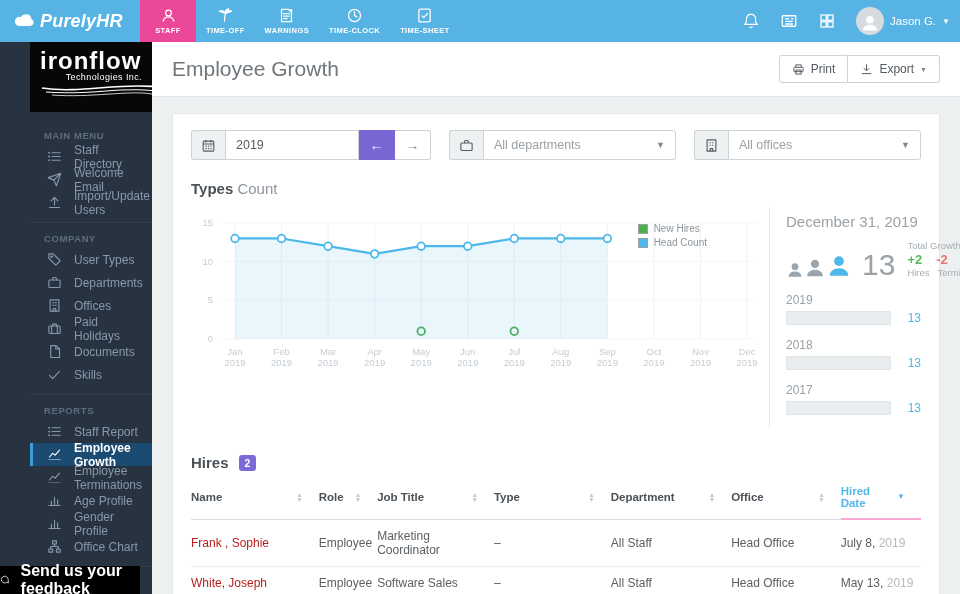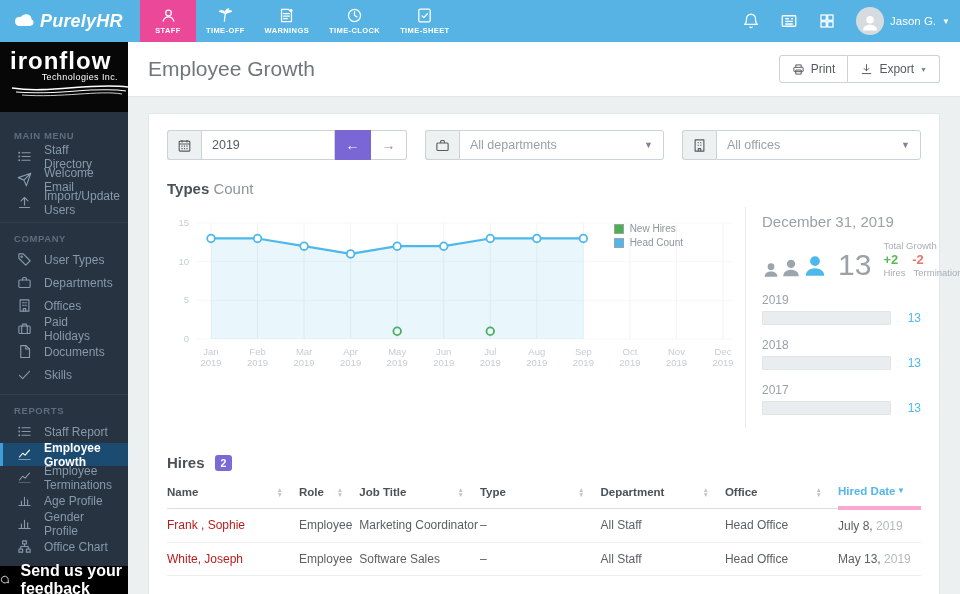--- a/index.html
+++ b/index.html
@@ -22,21 +22,21 @@
   .avatar { width:28px; height:28px; border-radius:50%; background:#d5dbde; display:flex; align-items:center; justify-content:center; overflow:hidden; }
   .avatar svg { width:20px; height:20px; color:#fff; margin-top:4px; }
   .user-chip { display:flex; align-items:center; gap:6px; }
   .user-name { font-size:11.5px; }
   .caret-down { font-size:8px; }
 
   
   .shell { display:flex; height:552px; }
 
   
-  .sidebar { position:relative; width:128px; background:#273341; flex:none; overflow:hidden; }
+  .sidebar { position:relative; width:152px; background:#273341; flex:none; overflow:hidden;padding-left:30px; }
   .logo-block { height:70px; background:#070707; color:#fff; padding:8px 10px 0; }
   .logo-line1 { font-size:24px; font-weight:700; letter-spacing:1px; line-height:22px; }
   .logo-line2 { font-size:9px; text-align:right; letter-spacing:.4px; }
   .logo-swoosh { width:120px; height:16px; }
   .side-sections { padding-top:8px; }
   .side-section { border-bottom:1px solid #313f4e; padding:4px 0 8px; }
   .side-section:last-child { border-bottom:none; }
   .side-title { font-size:9.5px; font-weight:700; letter-spacing:.6px; color:#5d6d7d; padding:6px 14px 4px; }
   .side-item { display:flex; align-items:center; gap:12px; height:23px; padding:0 14px; color:#8799aa; font-size:12px; cursor:pointer; border-left:3px solid transparent; }
   .side-item .sicon { width:15px; height:15px; flex:none; }
@@ -103,21 +103,21 @@
   .year-bar { flex:1; height:14px; background:#e9edef; border:1px solid #e0e5e8; border-radius:1px; }
   .year-value { width:22px; text-align:right; font-size:12px; color:#4db8e9; }
 
   
   .hires-title { margin:26px 0 4px; font-size:15px; font-weight:700; color:#4a5157; display:flex; align-items:center; gap:10px; }
   .hires-badge { background:#7a6ad6; color:#fff; font-size:10.5px; font-weight:700; padding:2px 6px; border-radius:3px; }
   table { width:100%; border-collapse:collapse; }
   th { text-align:left; font-size:11.5px; color:#4a5157; padding:10px 0 9px; border-bottom:1px solid #d9dee1; }
   th .th-inner { display:flex; align-items:center; justify-content:space-between; padding-right:16px; }
   .sort-carets { display:flex; flex-direction:column; color:#c0c7cc; font-size:6.5px; line-height:5px; }
-  th.active { color:#54b7e9; border-bottom:4px solid #f9a8d4; }
+  th.active { color:#54b7e9; border-bottom:2px solid #f9a8d4; }
   th.active .sort-carets { color:#54b7e9; font-size:8px; line-height:8px; }
   td { font-size:12px; color:#5a6065; padding:9px 0; border-bottom:1px solid #eceff1; }
   td.name { color:#b91c1c; cursor:pointer; }
   td .yr { color:#b3b9bd; }
 </style>
 </head>
 <body>
 
 <header class="topnav">
   <div class="brand">

